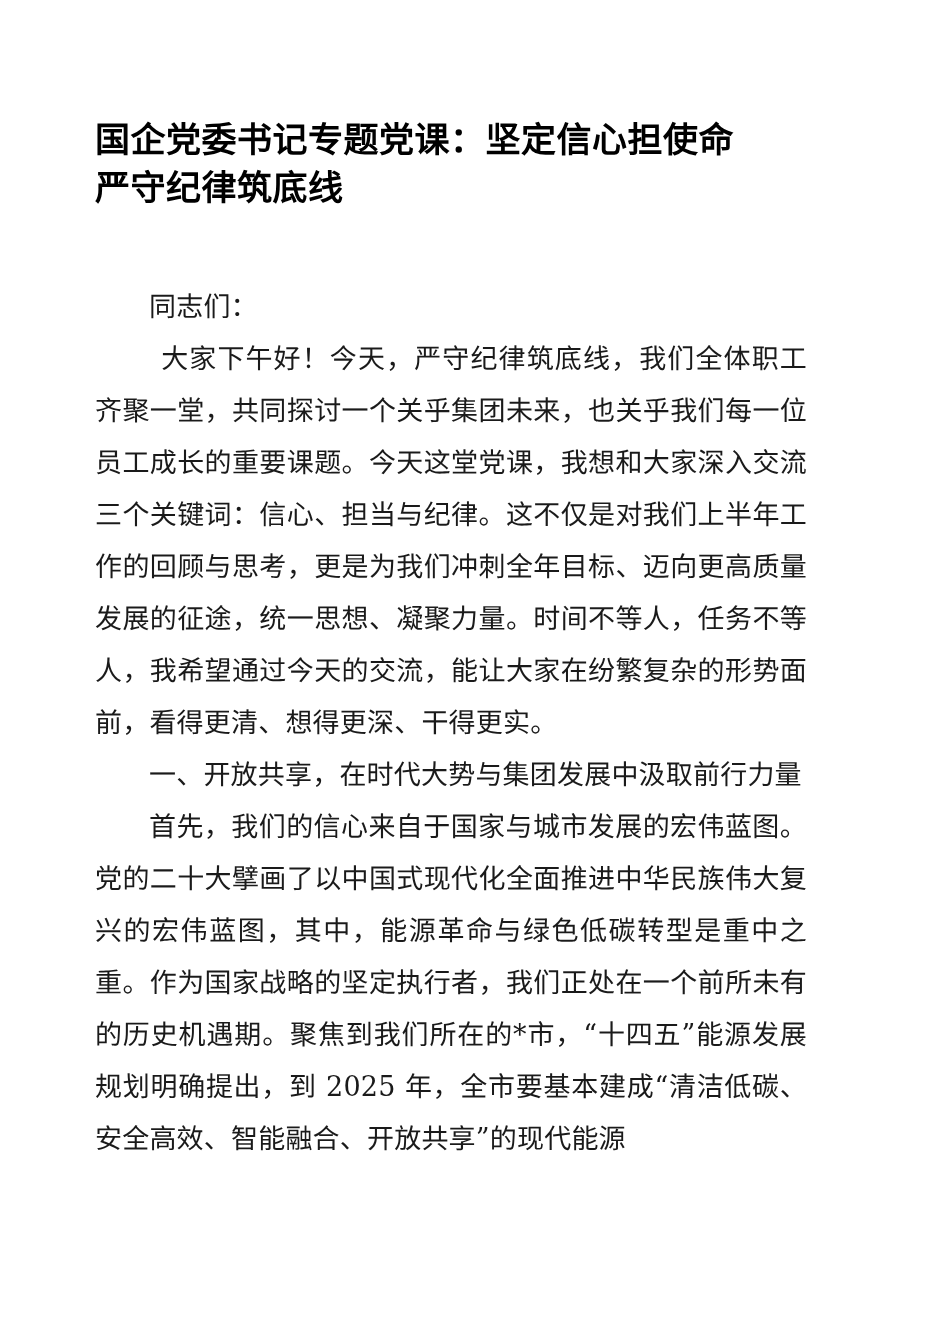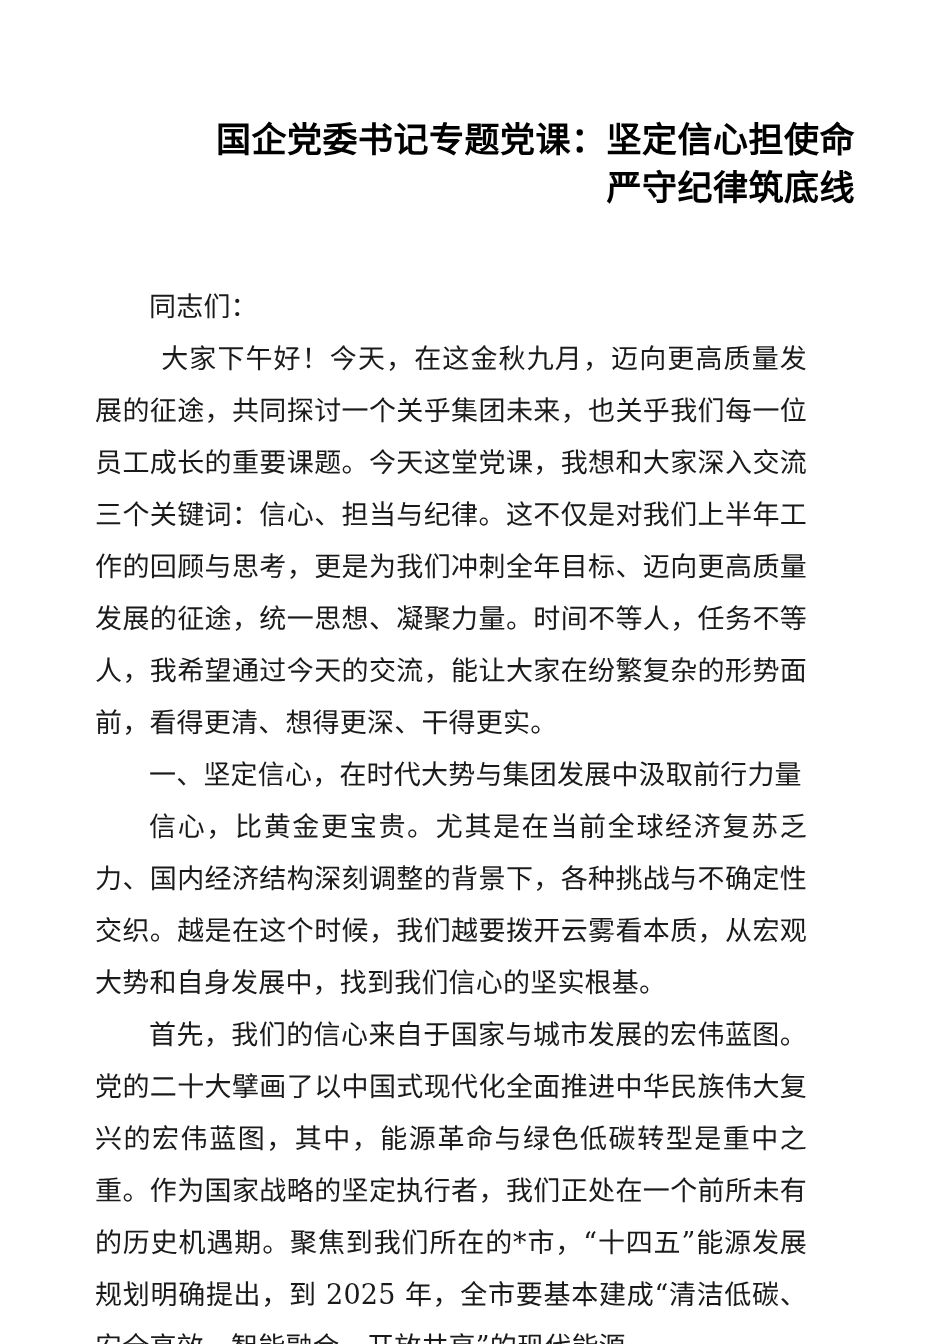--- a/index.html
+++ b/index.html
@@ -19,21 +19,21 @@
     font-family: "DejaVu Serif", "Liberation Serif", serif;
     color: #111111;
   }
 
   
   .doc-title {
     position: absolute;
     left: 95px;
     top: 116px;
     width: 760px;
-    text-align: right;
+    text-align: left;
     font-family: "DejaVu Sans", "Liberation Sans", sans-serif;
     font-weight: 700;
     font-size: 35px;
     line-height: 48px;
     letter-spacing: 0.5px;
     color: #000000;
     white-space: pre-line;
   }
 
   
@@ -76,22 +76,21 @@
 <body>
 
 <div class="page">
 
   <div class="doc-title">国企党委书记专题党课：坚定信心担使命
 严守纪律筑底线</div>
 
   <div class="doc-body">
     <p class="para salutation">同志们：</p>
 
-    <p class="para lead">大家下午好！今天，在这金秋九月，迈向更高质量发展的征途，共同探讨一个关乎集团未来，也关乎我们每一位员工成长的重要课题。今天这堂党课，我想和大家深入交流三个关键词：信心、担当与纪律。这不仅是对我们上半年工作的回顾与思考，更是为我们冲刺全年目标、迈向更高质量发展的征途，统一思想、凝聚力量。时间不等人，任务不等人，我希望通过今天的交流，能让大家在纷繁复杂的形势面前，看得更清、想得更深、干得更实。</p>
+    <p class="para lead">大家下午好！今天，严守纪律筑底线，我们全体职工齐聚一堂，共同探讨一个关乎集团未来，也关乎我们每一位员工成长的重要课题。今天这堂党课，我想和大家深入交流三个关键词：信心、担当与纪律。这不仅是对我们上半年工作的回顾与思考，更是为我们冲刺全年目标、迈向更高质量发展的征途，统一思想、凝聚力量。时间不等人，任务不等人，我希望通过今天的交流，能让大家在纷繁复杂的形势面前，看得更清、想得更深、干得更实。</p>
 
-    <p class="para heading">一、坚定信心，在时代大势与集团发展中汲取前行力量</p>
+    <p class="para heading">一、开放共享，在时代大势与集团发展中汲取前行力量</p>
 
-    <p class="para">信心，比黄金更宝贵。尤其是在当前全球经济复苏乏力、国内经济结构深刻调整的背景下，各种挑战与不确定性交织。越是在这个时候，我们越要拨开云雾看本质，从宏观大势和自身发展中，找到我们信心的坚实根基。</p>
 
     <p class="para">首先，我们的信心来自于国家与城市发展的宏伟蓝图。党的二十大擘画了以中国式现代化全面推进中华民族伟大复兴的宏伟蓝图，其中，能源革命与绿色低碳转型是重中之重。作为国家战略的坚定执行者，我们正处在一个前所未有的历史机遇期。聚焦到我们所在的*市，“十四五”能源发展规划明确提出，到 2025 年，全市要基本建成“清洁低碳、安全高效、智能融合、开放共享”的现代能源</p>
   </div>
 
 </div>
 
 </body></html>

